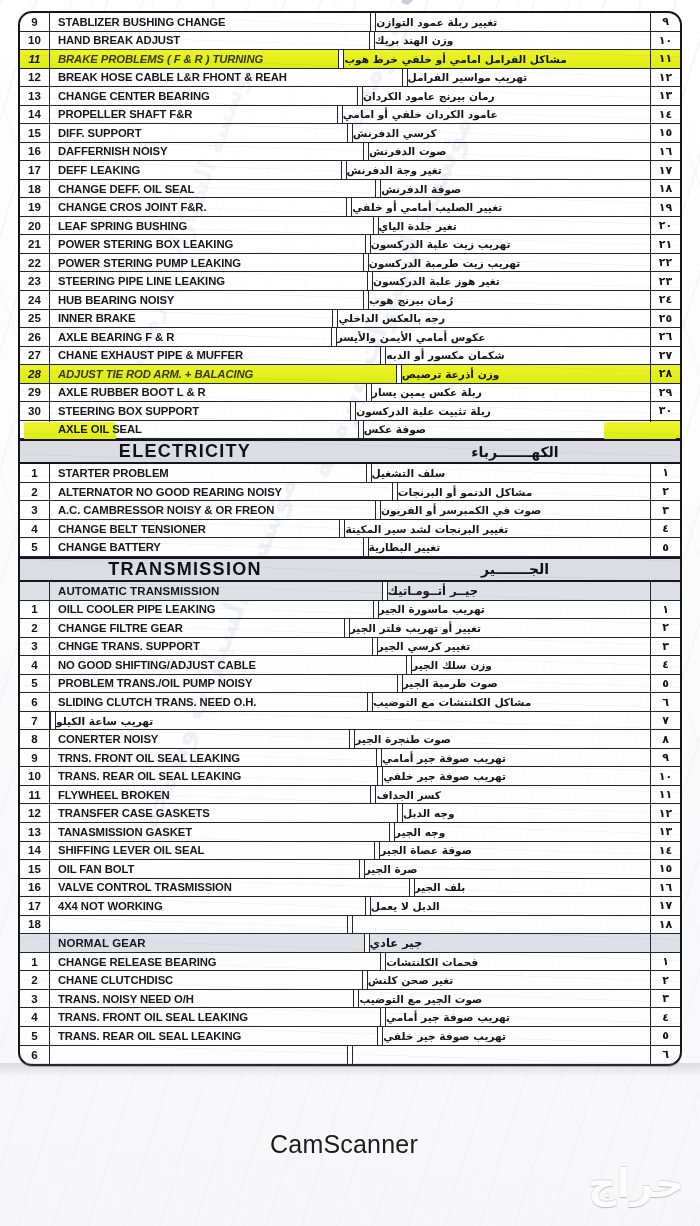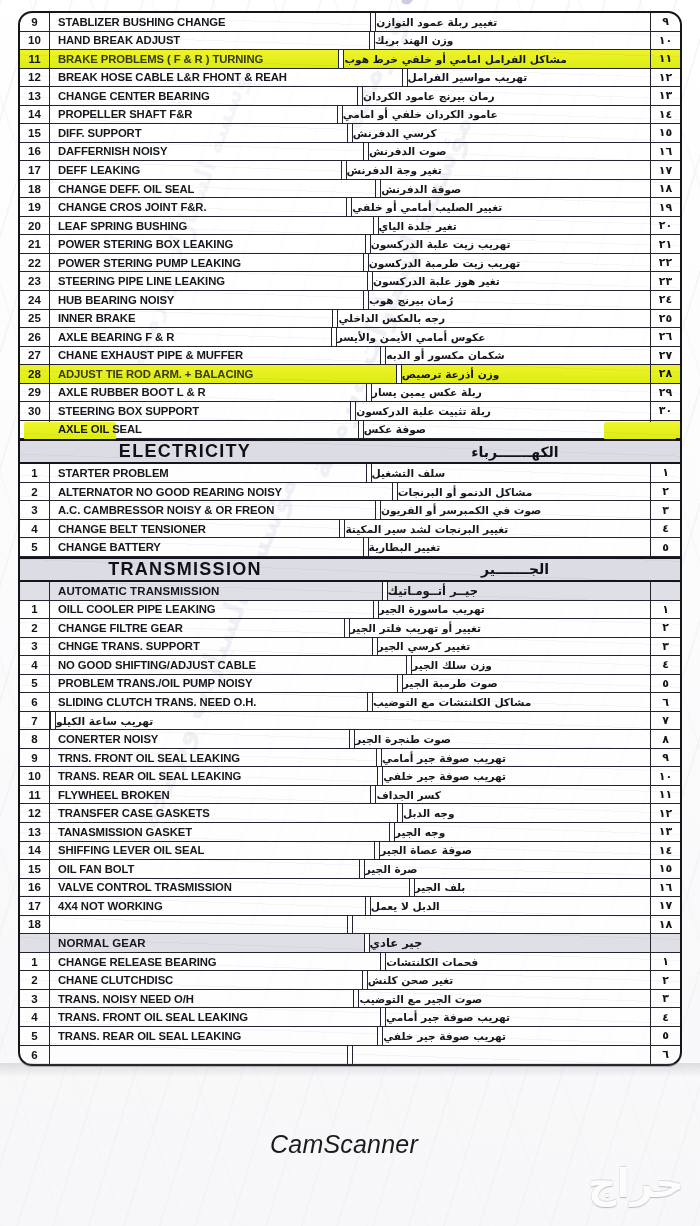--- a/index.html
+++ b/index.html
@@ -58,21 +58,20 @@
   .cam-mark {
     position: absolute;
     left: 0; right: 12px; top: 1130px;
     text-align: center;
     font-family: "Liberation Sans", sans-serif;
     font-size: 25px;
     letter-spacing: .2px;
     color: #1b1b1b;
     pointer-events: none;
     user-select: none;
-    font-style: italic;
   }
   .haraj-mark {
     position: absolute;
     right: 16px; top: 1160px;
     font-family: "DejaVu Sans", sans-serif;
     font-size: 40px;
     font-weight: 700;
     color: rgba(255,255,255,0.95);
     text-shadow: 0 1px 1px rgba(180,180,188,0.9), 0 -1px 0 rgba(205,205,212,0.7);
     direction: rtl;
@@ -161,21 +160,21 @@
     font-weight: 700;
     color: #16161c;
     direction: rtl;
     box-sizing: border-box;
     overflow: hidden;
     white-space: nowrap;
   }
 
   
   .row.hl .cell-en,
-  .row.hl .cell-num-l { background: linear-gradient(180deg,#eef32a,#dced12); }
+  .row.hl .cell-num-l { background: linear-gradient(180deg,#eef32a,#dced12); font-style: italic; }
   .row.hl .cell-ar,
   .row.hl .cell-num-r { background: linear-gradient(180deg,#eef32a,#dced12); }
   .row.hl .cell-en { color: #3a3a22; }
 
   
   .hl-strip {
     position: absolute;
     top: 1px;
     height: 18px;
     background: linear-gradient(180deg,#f0f52e,#dced12);

